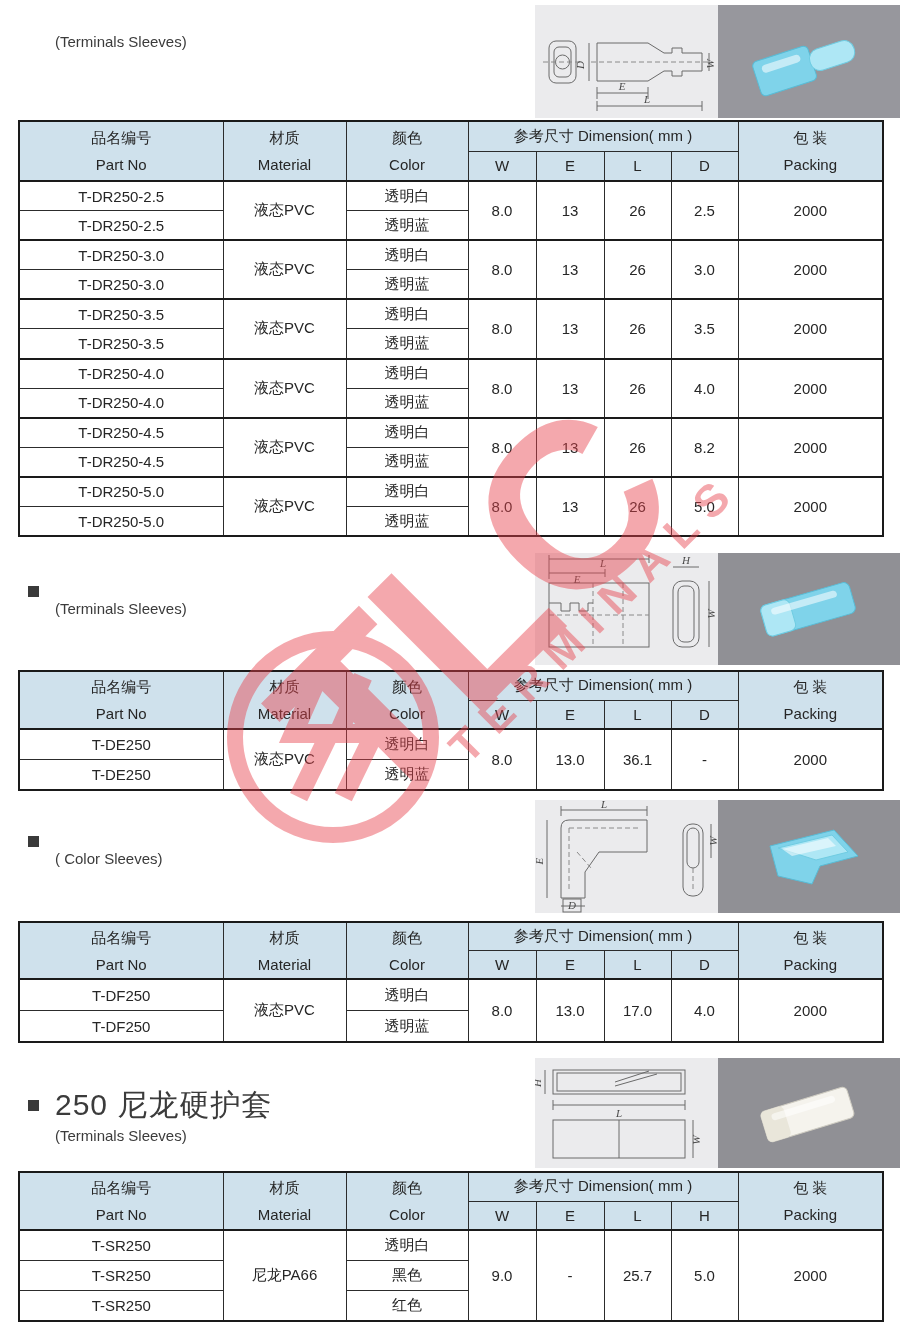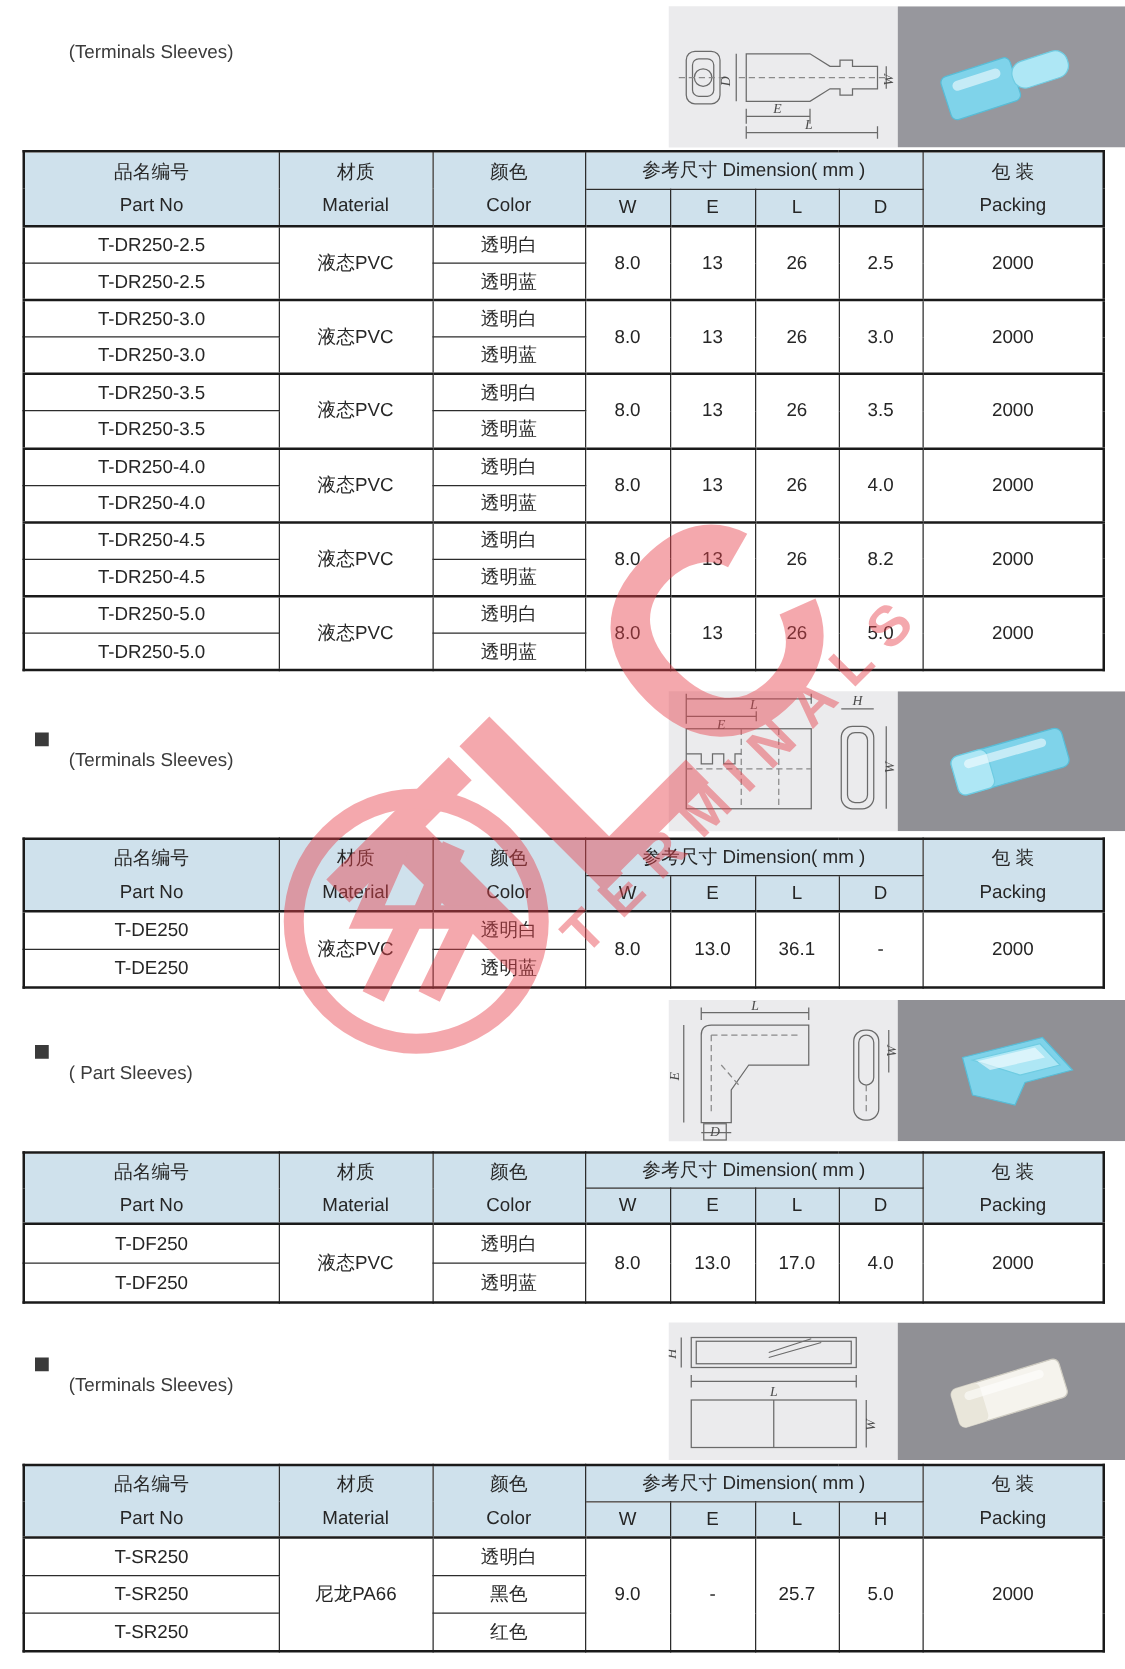--- a/index.html
+++ b/index.html
@@ -359,21 +359,21 @@
         <path class="prod-blue-light" d="M60,48 L114,35 L130,52 L98,60 Z"></path>
         <path class="prod-hl" d="M64,49 L110,38 L118,46 L74,56 Z"></path>
       </svg>
     </div>
   </div>
 
   <div class="title-block" style="top:836px;">
     <div class="title-row">
       <span class="bullet"></span>
     </div>
-    <div class="subtitle">( Part Sleeves)</div>
+    <div class="subtitle">( Color Sleeves)</div>
   </div>
 
   <div class="tbl-mount" style="top:921px;">
       <table class="data-table t3">
         <colgroup>
           <col style="width: 204px;">
           <col style="width: 123px;">
           <col style="width: 122px;">
           <col style="width: 68px;">
           <col style="width: 68px;">
@@ -455,20 +455,21 @@
           <rect class="prod-white-dark" x="44" y="40" width="24" height="32" rx="5"></rect>
           <rect class="prod-hl" x="54" y="45" width="66" height="7" rx="3.5"></rect>
         </g>
       </svg>
     </div>
   </div>
 
   <div class="title-block" style="top:1086px;">
     <div class="title-row">
       <span class="bullet"></span>
+      <h2>250 尼龙硬护套</h2>
     </div>
     <div class="subtitle">(Terminals Sleeves)</div>
   </div>
 
   <div class="tbl-mount" style="top:1171px;">
       <table class="data-table t4">
         <colgroup>
           <col style="width: 204px;">
           <col style="width: 123px;">
           <col style="width: 122px;">

